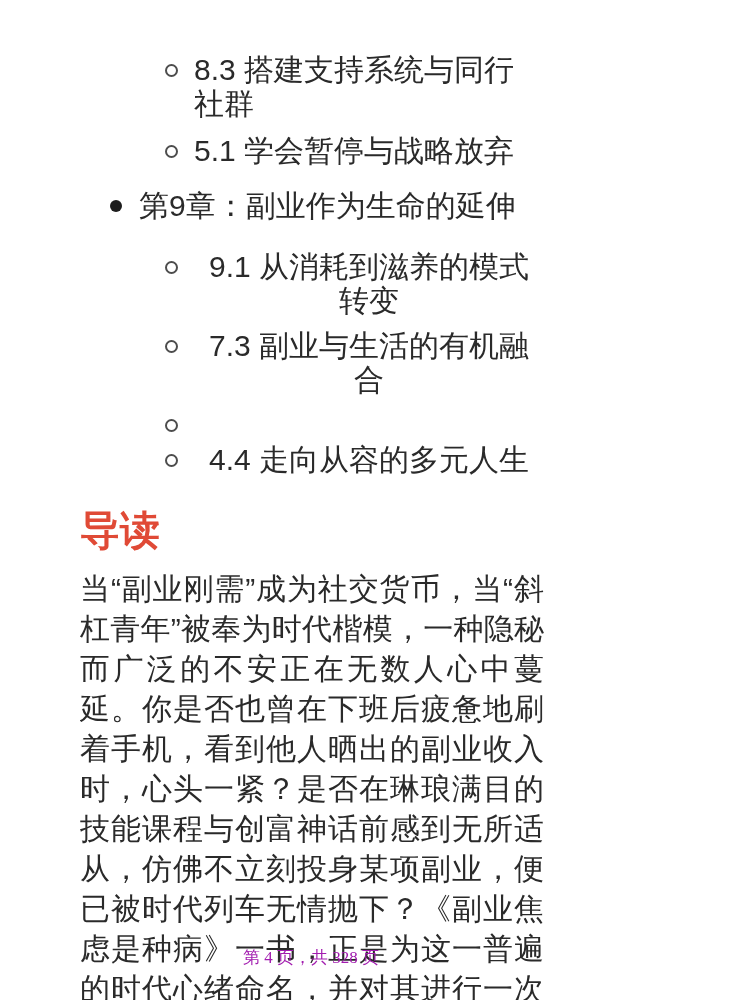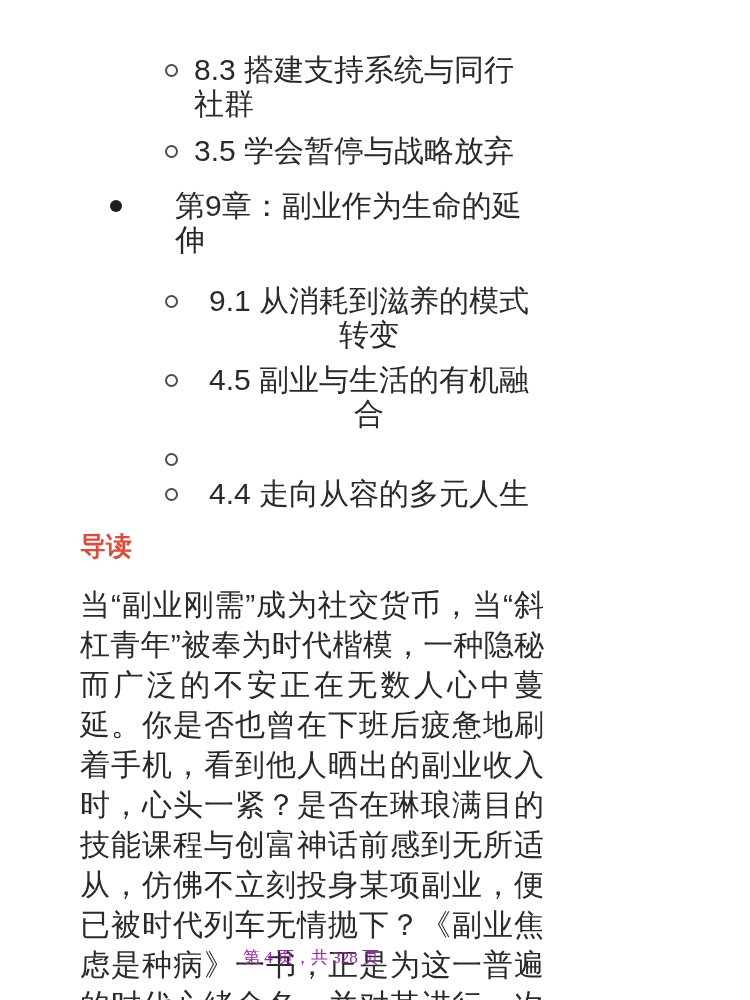--- a/index.html
+++ b/index.html
@@ -27,21 +27,21 @@
     font-size: 30px;
     line-height: 34px;
   }
   .toc-row {
     display: flex;
     align-items: flex-start;
   }
   .toc-sub > li + li { margin-top: 13px; }
   .toc-sub .toc-row { padding-left: 85px; }
   .toc-main { margin-top: 21px; }
-  .toc-main > li > .toc-row { padding-left: 30px; gap: 36px; }
+  .toc-main > li > .toc-row { padding-left: 30px; }
   .toc-sub.nested { margin-top: 27px; text-align: center; }
   .toc-sub.nested > li + li { margin-top: 11px; }
 
   .bullet {
     flex: none;
     border-radius: 50%;
   }
   .bullet.circle {
     width: 9px;
     height: 9px;
@@ -53,22 +53,22 @@
     width: 12px;
     height: 12px;
     background: #1e1e1e;
     margin: 11px 17px 0 0;
   }
   .toc-label {
     flex: 1;
   }
 
   .section-heading {
-    margin: 14px 0 0 0;
-    font-size: 26px;
+    margin: 32px 0 0 0;
+    font-size: 40px;
     line-height: 42px;
     font-weight: bold;
     color: #e04a36;
   }
 
   .body-text {
     margin: 18px 0 0 0;
     font-size: 30px;
     line-height: 40px;
     text-align: justify;
@@ -96,42 +96,42 @@
   <ul class="toc toc-sub">
     <li>
       <div class="toc-row">
         <span class="bullet circle"></span>
         <span class="toc-label">8.3 搭建支持系统与同行社群</span>
       </div>
     </li>
     <li>
       <div class="toc-row">
         <span class="bullet circle"></span>
-        <span class="toc-label">3.5 学会暂停与战略放弃</span>
+        <span class="toc-label">5.1 学会暂停与战略放弃</span>
       </div>
     </li>
   </ul>
 
   <ul class="toc toc-main">
     <li>
       <div class="toc-row">
         <span class="bullet disc"></span>
         <span class="toc-label">第9章：副业作为生命的延伸</span>
       </div>
       <ul class="toc toc-sub nested">
         <li>
           <div class="toc-row">
             <span class="bullet circle"></span>
             <span class="toc-label">9.1 从消耗到滋养的模式转变</span>
           </div>
         </li>
         <li>
           <div class="toc-row">
             <span class="bullet circle"></span>
-            <span class="toc-label">4.5 副业与生活的有机融合</span>
+            <span class="toc-label">7.3 副业与生活的有机融合</span>
           </div>
         </li>
         <li>
           <div class="toc-row">
             <span class="bullet circle"></span>
           </div>
         </li>
         <li>
           <div class="toc-row">
             <span class="bullet circle"></span>

